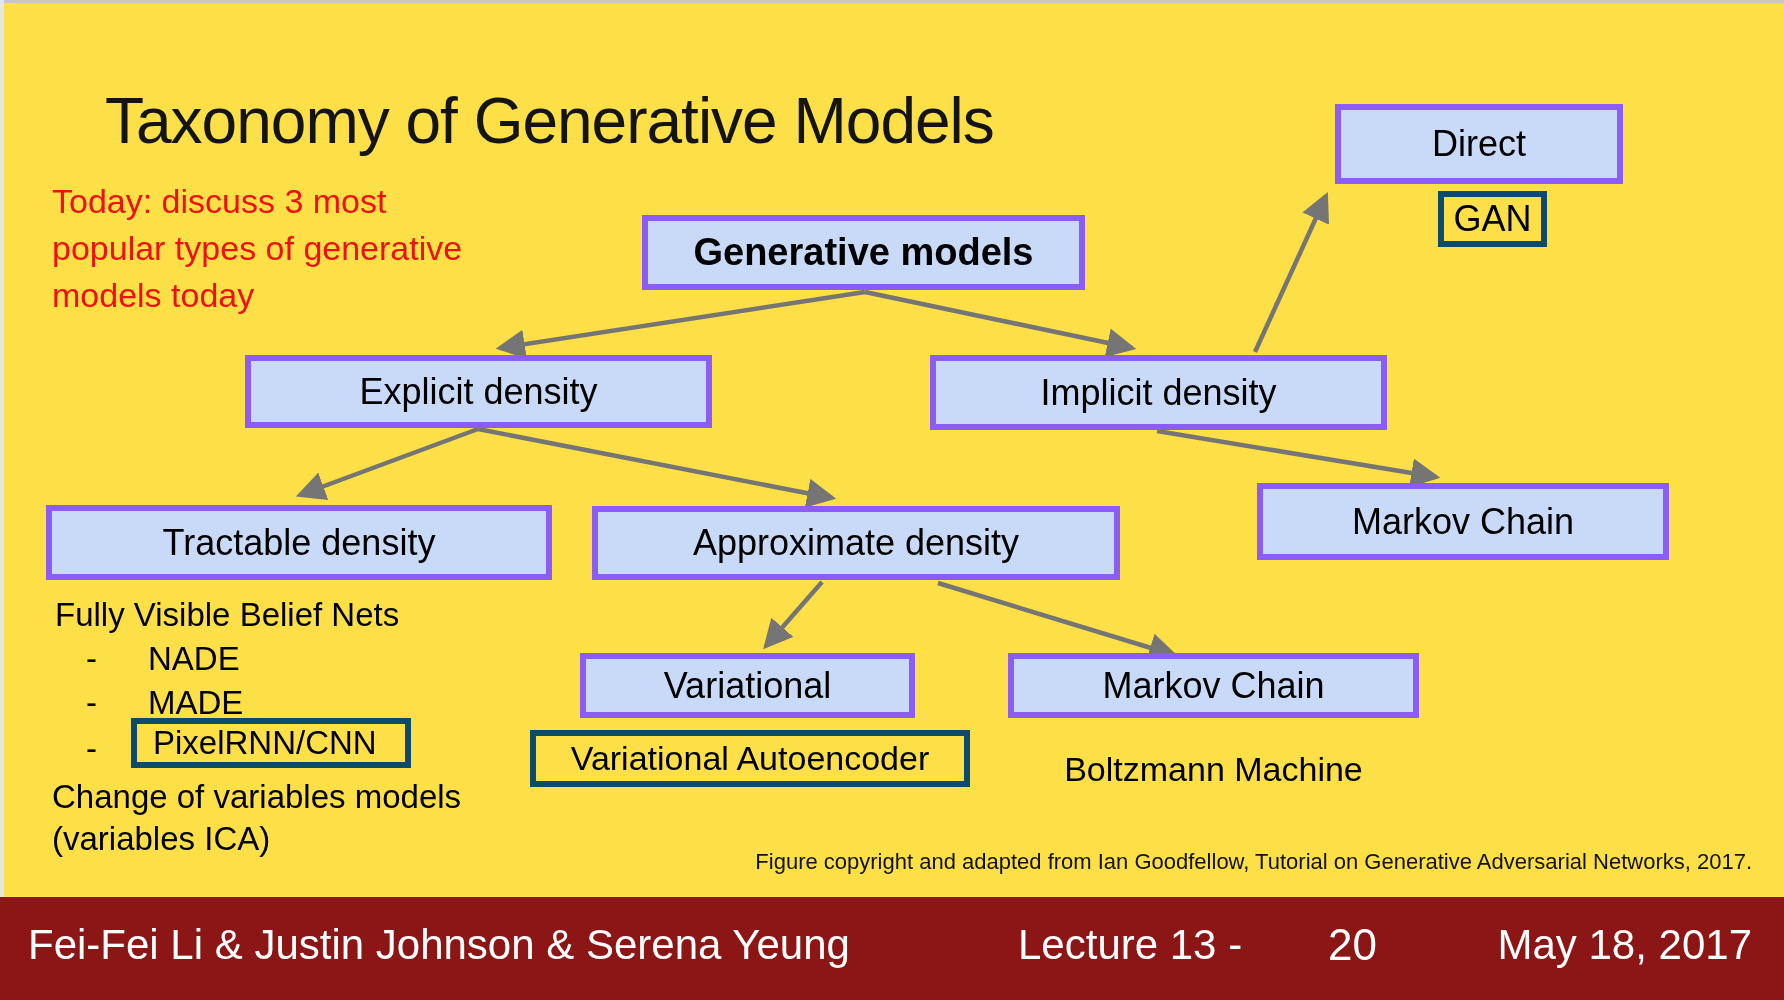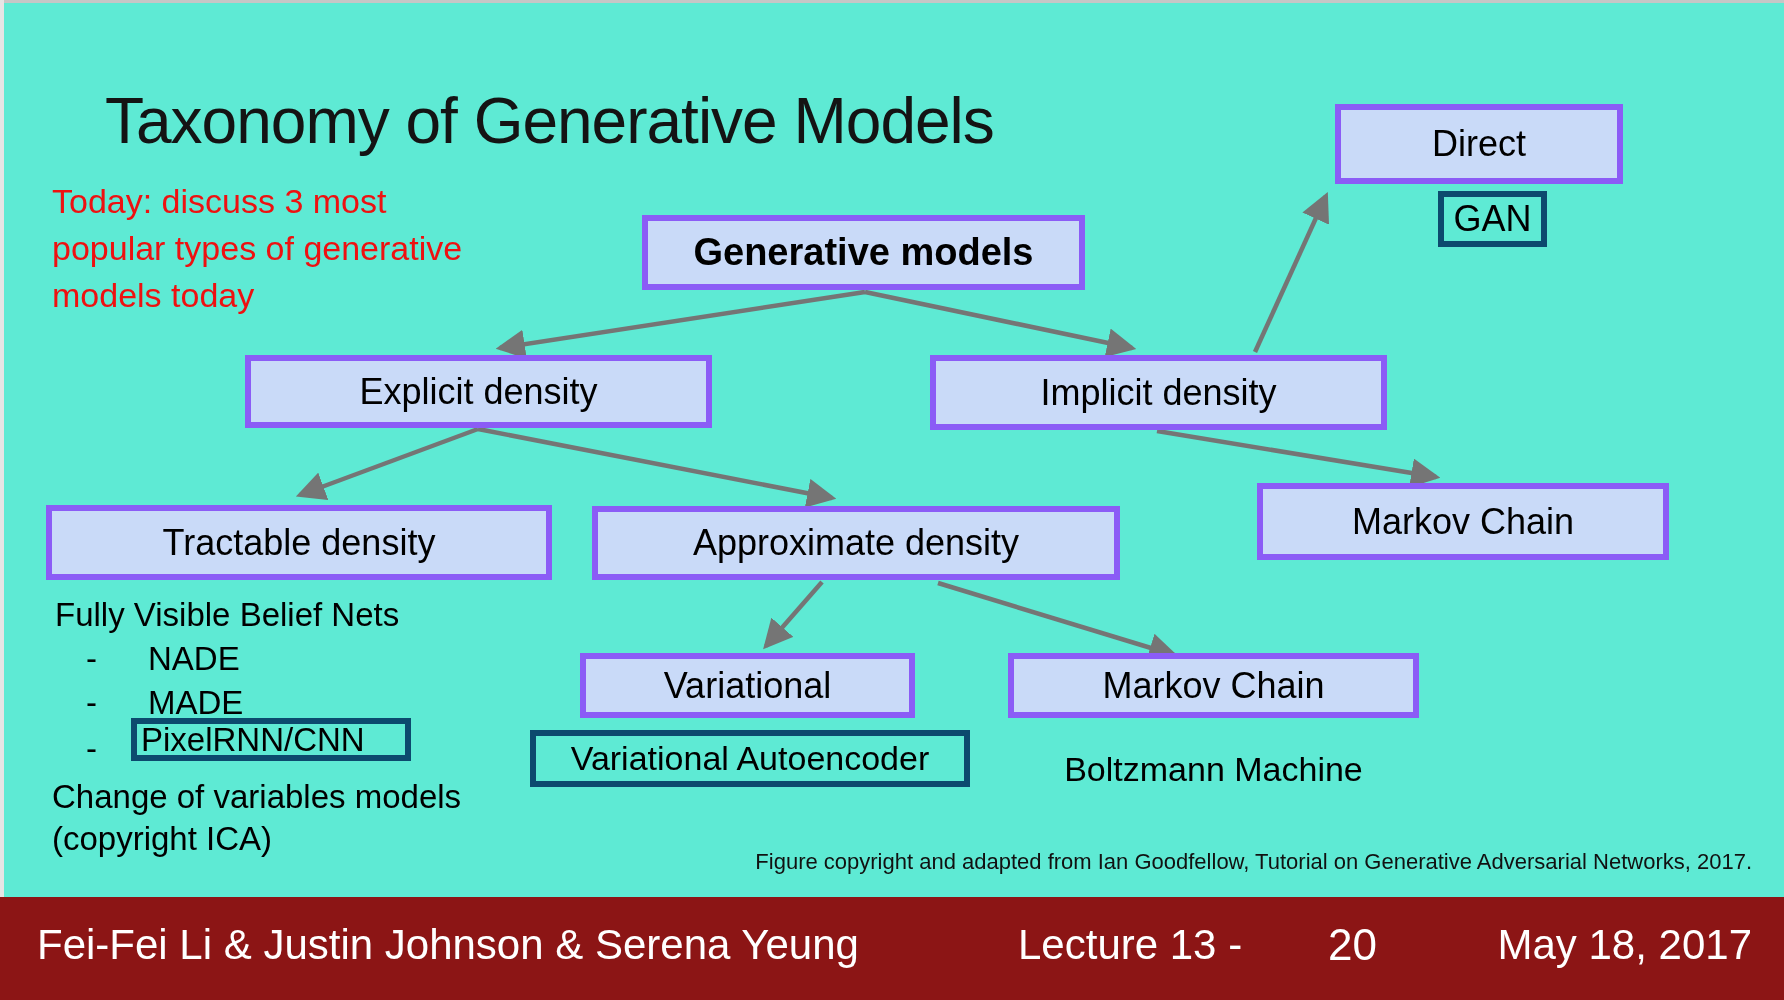--- a/index.html
+++ b/index.html
@@ -1,17 +1,17 @@
 <!DOCTYPE html>
 <html><head>
 <meta charset="utf-8">
 <style>
   html,body{margin:0;padding:0;background:#ffffff;}
   .slide{
-    position:relative;width:1784px;height:1000px;background:#5eead4;overflow:hidden;
+    position:relative;width:1784px;height:1000px;background:#fde047;overflow:hidden;
     font-family:"Liberation Sans",sans-serif;color:#000;text-decoration:underline;
   }
   .edge-top{position:absolute;left:0;top:0;width:1784px;height:3px;background:#c6c6c6;}
   .edge-left{position:absolute;left:0;top:0;width:4px;height:1000px;background:#e5e5e5;}
 
   .title{
     position:absolute;left:105px;top:84px;font-size:64px;font-weight:400;
     color:#141414;letter-spacing:-1px;white-space:nowrap;
   }
   .annotation{
@@ -35,21 +35,21 @@
   #node-markov-top{left:1257px;top:483px;width:412px;height:77px;}
   #node-variational{left:580px;top:653px;width:335px;height:65px;}
   #node-markov-bottom{left:1008px;top:653px;width:411px;height:65px;}
 
   .redbox{
     position:absolute;border:6px solid #0c4a6e;box-sizing:border-box;
     display:flex;align-items:center;justify-content:center;white-space:nowrap;
   }
   #hl-gan{left:1438px;top:191px;width:109px;height:56px;font-size:36px;}
   #hl-vae{left:530px;top:730px;width:440px;height:57px;font-size:34px;}
-  #hl-pixel{left:131px;top:718px;width:280px;height:43px;font-size:33px;justify-content:flex-start;padding-left:4px;}
+  #hl-pixel{left:131px;top:718px;width:280px;height:50px;font-size:33px;justify-content:flex-start;padding-left:16px;}
 
   .plain{position:absolute;white-space:nowrap;}
   #lbl-gsn{left:1257px;top:576px;width:412px;text-align:center;font-size:36px;}
   #lbl-boltzmann{left:1008px;top:750px;width:411px;text-align:center;font-size:34px;}
 
   .listline{position:absolute;font-size:33px;white-space:nowrap;}
   #list-heading{left:55px;top:596px;}
   #list-dash1{left:86px;top:640px;}
   #list-item1{left:148px;top:640px;}
   #list-dash2{left:86px;top:684px;}
@@ -60,21 +60,21 @@
 
   .copyright{
     position:absolute;right:32px;top:849px;font-size:22px;color:#111;white-space:nowrap;
   }
 
   .footer{
     position:absolute;left:0;top:897px;width:1784px;height:103px;background:#8C1515;
     color:#ffffff;font-size:42px;
   }
   .footer span{position:absolute;top:50%;transform:translateY(-58%);white-space:nowrap;}
-  #footer-authors{left:28px;margin-left:9px;}
+  #footer-authors{left:28px;}
   #footer-lecture{left:1018px;}
   #footer-page{left:1328px;font-size:44px;}
   #footer-date{right:32px;}
 </style>
 </head>
 <body>
 
 <div class="slide">
   <div class="edge-top"></div>
   <div class="edge-left"></div>
@@ -145,21 +145,21 @@
 
   <div class="plain" id="lbl-boltzmann">Boltzmann Machine</div>
 
   <div class="listline" id="list-heading">Fully Visible Belief Nets</div>
   <div class="listline" id="list-dash1">-</div>
   <div class="listline" id="list-item1">NADE</div>
   <div class="listline" id="list-dash2">-</div>
   <div class="listline" id="list-item2">MADE</div>
   <div class="listline" id="list-dash3">-</div>
   <div class="listline" id="list-foot1">Change of variables models</div>
-  <div class="listline" id="list-foot2">(copyright ICA)</div>
+  <div class="listline" id="list-foot2">(variables ICA)</div>
 
   <div class="copyright">Figure copyright and adapted from Ian Goodfellow, Tutorial on Generative Adversarial Networks, 2017.</div>
 
   <div class="footer">
     <span id="footer-authors">Fei-Fei Li &amp; Justin Johnson &amp; Serena Yeung</span>
     <span id="footer-lecture">Lecture 13 -</span>
     <span id="footer-page">20</span>
     <span id="footer-date">May 18, 2017</span>
   </div>
 </div>

